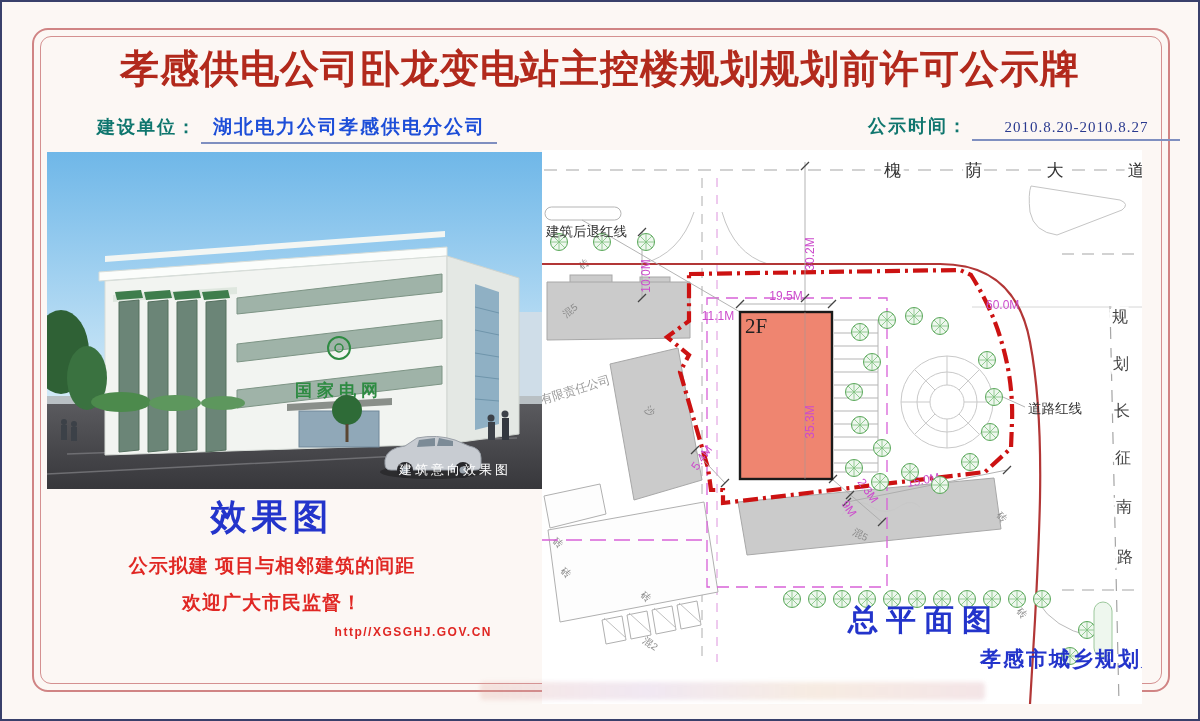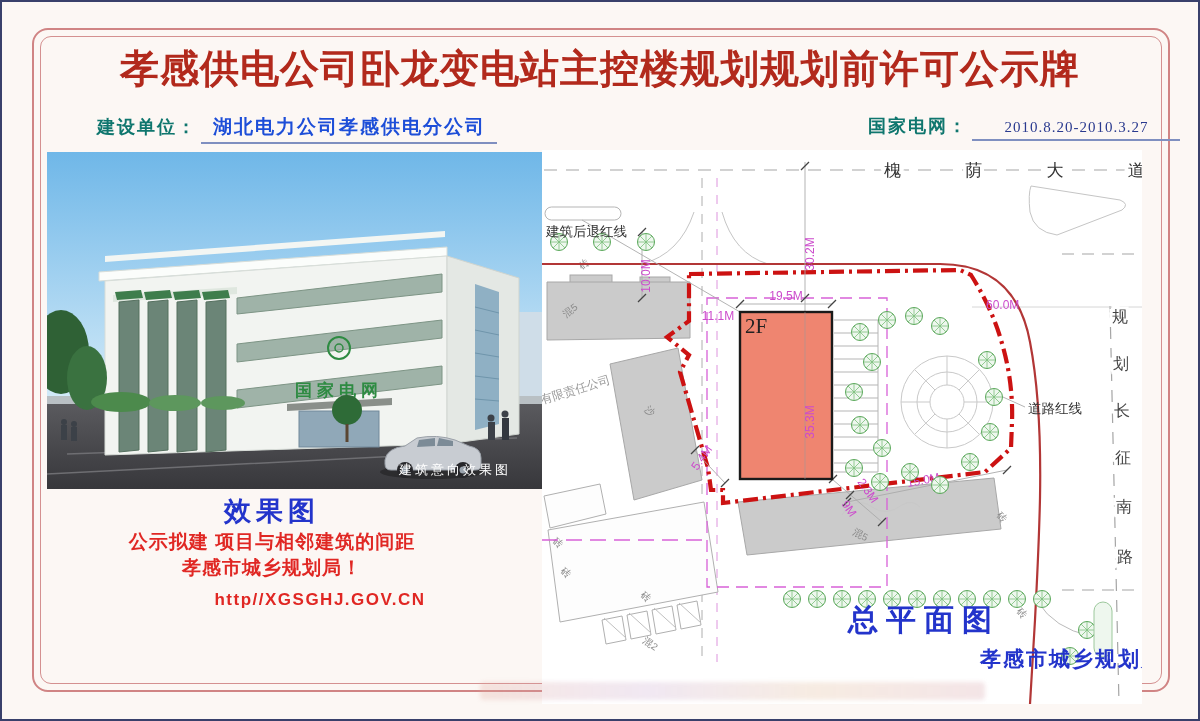--- a/index.html
+++ b/index.html
@@ -7,45 +7,45 @@
   .frame-outer{position:absolute;left:30px;top:26px;right:28px;bottom:27px;border:2px solid #d08484;border-radius:16px;}
   .frame-inner{position:absolute;left:38px;top:34px;right:36px;bottom:35px;border:1.5px solid #d49090;border-radius:11px;}
   .title{position:absolute;left:60px;right:60px;top:40px;text-align:center;font-family:"Liberation Serif",serif;font-weight:bold;font-size:39px;color:#b2291c;letter-spacing:1px;white-space:nowrap;}
   .builder-row{position:absolute;left:95px;top:112px;white-space:nowrap;}
   .time-row{position:absolute;left:866px;top:112px;white-space:nowrap;}
   .fld-label{font-size:18px;font-weight:bold;color:#0f766e;letter-spacing:2px;vertical-align:baseline;}
   .builder-val{display:inline-block;min-width:280px;text-align:center;font-family:"Liberation Serif",serif;font-size:19px;font-weight:bold;color:#1d4ed8;border-bottom:2px solid #7f8fc0;padding:0 8px 2px 8px;letter-spacing:2px;}
   .time-val{display:inline-block;min-width:200px;text-align:center;font-family:"Liberation Serif",serif;font-size:15px;color:#2a3a8f;border-bottom:2px solid #7f8fc0;padding:0 4px 3px 4px;letter-spacing:1px;}
   .photo{position:absolute;left:45px;top:150px;width:495px;height:337px;}
   .notice-block{position:absolute;left:50px;top:491px;width:440px;}
-  .notice-heading{text-align:center;font-size:27px;font-weight:bold;color:#2334cb;letter-spacing:5px;}
-  .red-line{color:#e02723;font-weight:bold;font-size:19px;text-align:center;letter-spacing:1px;}
-  .red-line.small{font-size:17px;text-align:center;padding-left:96px;margin-top:9px;letter-spacing:1.5px;}
+  .notice-heading{text-align:center;font-size:36px;font-weight:bold;color:#2334cb;letter-spacing:5px;}
+  .red-line{color:#e02723;font-weight:bold;font-size:19px;text-align:center;margin-top:11px;letter-spacing:1px;}
+  .red-line.small{font-size:12px;text-align:right;padding-left:96px;margin-top:9px;letter-spacing:1.5px;}
   .plan{position:absolute;left:540px;top:148px;width:600px;height:554px;}
   .plan svg, .photo svg{display:block;}
   .watermark{position:absolute;left:478px;top:680px;width:505px;height:18px;border-radius:4px;filter:blur(2px);opacity:.55;background:linear-gradient(90deg,rgba(226,170,160,.5),rgba(190,150,195,.4),rgba(225,185,150,.5),rgba(210,150,160,.45));}
   svg text{font-family:"Liberation Sans",sans-serif;}
   .serif{font-family:"Liberation Serif",serif;}
 </style>
 </head>
 <body>
 
 <div class="page">
   <div class="frame-outer"></div>
   <div class="frame-inner"></div>
 
   <div class="title">孝感供电公司卧龙变电站主控楼规划规划前许可公示牌</div>
 
   <div class="builder-row">
     <span class="fld-label">建设单位：</span>
     <span class="builder-val">湖北电力公司孝感供电分公司</span>
   </div>
   <div class="time-row">
-    <span class="fld-label">国家电网：</span>
-    <span class="time-val">2010.8.20-2010.3.27</span>
+    <span class="fld-label">公示时间：</span>
+    <span class="time-val">2010.8.20-2010.8.27</span>
   </div>
 
   <div class="photo">
     <svg width="495" height="337" viewBox="0 0 495 337">
       <defs>
         <linearGradient id="sky" x1="0" y1="0" x2="0" y2="1">
           <stop offset="0" stop-color="#6fb7e8"></stop>
             <stop offset="1" stop-color="#d8edf9"></stop>
         </linearGradient>
         <linearGradient id="road" x1="0" y1="0" x2="0" y2="1">
@@ -119,21 +119,21 @@
         <circle cx="458" cy="262" r="3.5"></circle>
           <rect x="455" y="266" width="7" height="22" fill="#33383f"></rect>
       </g>
       <text x="352" y="322" font-size="13" fill="#ffffff" letter-spacing="3">建筑意向效果图</text>
     </svg>
   </div>
 
   <div class="notice-block">
     <div class="notice-heading">效果图</div>
     <div class="red-line">公示拟建 项目与相邻建筑的间距</div>
-    <div class="red-line">孝感市城乡规划局！</div>
+    <div class="red-line">欢迎广大市民监督！</div>
     <div class="red-line small">http//XGSGHJ.GOV.CN</div>
   </div>
 
   <div class="plan">
     <svg width="600" height="554" viewBox="0 0 600 554">
       <defs>
         <g id="treeSym">
           <circle r="8.5" fill="#eef7ee" stroke="#56a556" stroke-width="1"></circle>
           <path d="M0,-8.5 L0,8.5 M-8.5,0 L8.5,0 M-6,-6 L6,6 M-6,6 L6,-6" stroke="#7bbf7b" stroke-width="0.8" fill="none"></path>
         </g>

